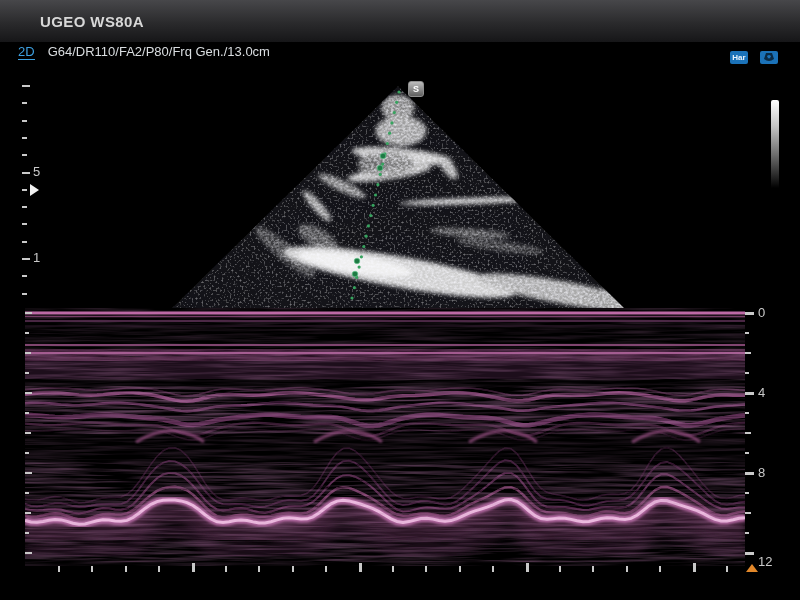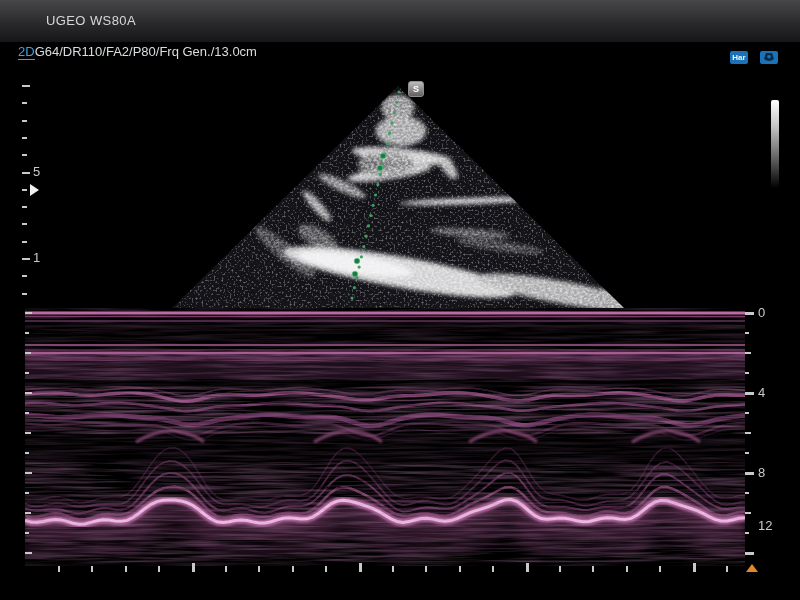--- a/index.html
+++ b/index.html
@@ -1,24 +1,24 @@
 <!DOCTYPE html>
 <html><head>
 <meta charset="utf-8">
 <style>
   html,body{margin:0;padding:0;width:800px;height:600px;background:#000;overflow:hidden;
     font-family:"Liberation Sans",sans-serif;}
   .screen{position:relative;width:800px;height:600px;background:#000;}
   .titlebar{position:absolute;left:0;top:0;width:800px;height:42px;
     background:linear-gradient(#47474a,#2a2a2c 55%,#161618);}
-  .app-title{position:absolute;left:46px;top:13px;font-size:13px;font-weight:normal;
+  .app-title{position:absolute;left:40px;top:13px;font-size:15px;font-weight:bold;
     letter-spacing:.4px;color:#d8d8d8;}
   .info{position:absolute;left:18px;top:44px;font-size:13px;color:#d9dde0;line-height:16px;white-space:nowrap;}
   .info .row{height:16px;}
-  .mode{color:#3da0e0;border-bottom:1px solid #3da0e0;margin-right:0;}
+  .mode{color:#3da0e0;border-bottom:1px solid #3da0e0;margin-right:13px;}
   .badges{position:absolute;left:730px;top:51px;display:flex;gap:12px;}
   .badge{width:18px;height:13px;background:#1b72b8;border-radius:2px;color:#eaf4fc;
     font-size:8px;font-weight:bold;display:flex;align-items:center;justify-content:center;}
   .layer{position:absolute;left:0;top:0;}
   .tick{position:absolute;background:#c9c9c9;}
   .scale-label{position:absolute;color:#c9c9c9;font-size:13px;line-height:16px;}
   .s-marker{position:absolute;left:408px;top:81px;width:14px;height:14px;border-radius:3px;
     background:linear-gradient(#bdbdbd,#5f5f5f);border:1px solid #8f8f8f;color:#fff;
     font-size:9px;font-weight:bold;display:flex;align-items:center;justify-content:center;}
   .graybar{position:absolute;left:771px;top:100px;width:8px;height:88px;border-radius:2px 2px 0 0;
@@ -236,21 +236,21 @@
       <div class="tick" style="left: 745px; top: 492px; width: 4px; height: 2px;"></div>
       <div class="tick" style="left: 25px; top: 512px; width: 6px; height: 2px;"></div>
       <div class="tick" style="left: 745px; top: 512px; width: 6px; height: 2px;"></div>
       <div class="tick" style="left: 25px; top: 532px; width: 4px; height: 2px;"></div>
       <div class="tick" style="left: 745px; top: 532px; width: 4px; height: 2px;"></div>
       <div class="tick" style="left: 25px; top: 552px; width: 7px; height: 2px;"></div>
       <div class="tick" style="left: 745px; top: 552px; width: 9px; height: 3px;"></div>
       <span class="scale-label" style="left: 758px; top: 305px;">0</span>
       <span class="scale-label" style="left: 758px; top: 385px;">4</span>
       <span class="scale-label" style="left: 758px; top: 465px;">8</span>
-      <span class="scale-label" style="left: 758px; top: 518px;">12</span>
+      <span class="scale-label" style="left: 758px; top: 554px;">12</span>
       <div class="tick" style="left: 58px; top: 566px; width: 2px; height: 6px;"></div>
       <div class="tick" style="left: 91px; top: 566px; width: 2px; height: 6px;"></div>
       <div class="tick" style="left: 125px; top: 566px; width: 2px; height: 6px;"></div>
       <div class="tick" style="left: 158px; top: 566px; width: 2px; height: 6px;"></div>
       <div class="tick" style="left: 192px; top: 563px; width: 3px; height: 9px;"></div>
       <div class="tick" style="left: 225px; top: 566px; width: 2px; height: 6px;"></div>
       <div class="tick" style="left: 258px; top: 566px; width: 2px; height: 6px;"></div>
       <div class="tick" style="left: 292px; top: 566px; width: 2px; height: 6px;"></div>
       <div class="tick" style="left: 325px; top: 566px; width: 2px; height: 6px;"></div>
       <div class="tick" style="left: 359px; top: 563px; width: 3px; height: 9px;"></div>

